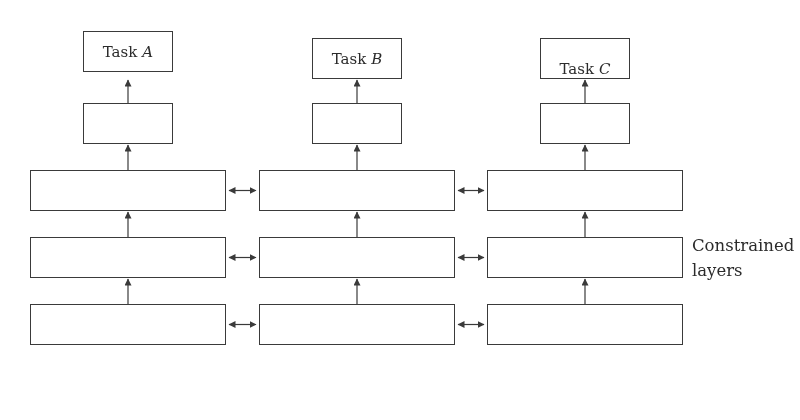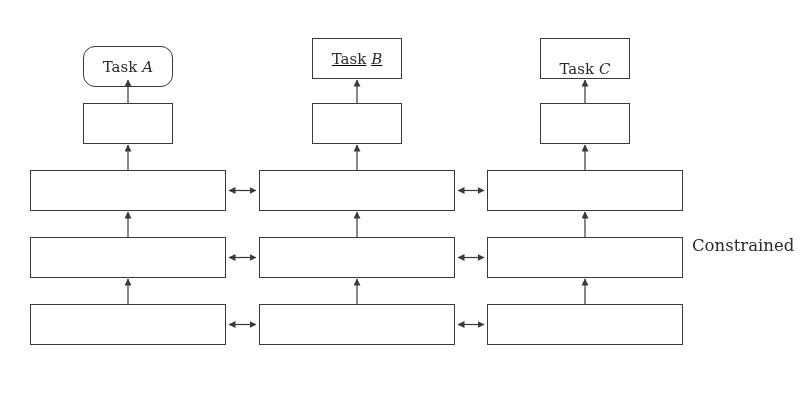--- a/index.html
+++ b/index.html
@@ -74,24 +74,24 @@
     line-height: 25px;
     color: var(--text);
   }
   .side-label span { display: block; }
 </style>
 </head>
 <body>
 
 <div class="canvas">
 
-  <div class="box task-box" style="left:83px; top:46px;border-radius:12px;">
+  <div class="box task-box" style="left:83px; top:31px;">
     <span class="task-label"><span>Task</span><span class="letter">A</span></span>
   </div>
-  <div class="box task-box" style="left:312px; top:38px;text-decoration:underline;">
+  <div class="box task-box" style="left:312px; top:38px;">
     <span class="task-label"><span>Task</span><span class="letter">B</span></span>
   </div>
   <div class="box task-box" style="left:540px; top:38px;align-items:flex-end;">
     <span class="task-label"><span>Task</span><span class="letter">C</span></span>
   </div>
 
   <div class="box head-box" style="left:83px; top:103px;"></div>
   <div class="box head-box" style="left:312px; top:103px;"></div>
   <div class="box head-box" style="left:540px; top:103px;"></div>
 
@@ -134,15 +134,16 @@
 
     <line x1="229" y1="257.5" x2="256" y2="257.5" marker-start="url(#ah)" marker-end="url(#ah)"></line>
     <line x1="458" y1="257.5" x2="484" y2="257.5" marker-start="url(#ah)" marker-end="url(#ah)"></line>
 
     <line x1="229" y1="324.5" x2="256" y2="324.5" marker-start="url(#ah)" marker-end="url(#ah)"></line>
     <line x1="458" y1="324.5" x2="484" y2="324.5" marker-start="url(#ah)" marker-end="url(#ah)"></line>
   </svg>
 
   <div class="side-label">
     <span>Constrained</span>
+    <span>layers</span>
   </div>
 
 </div>
 
 </body></html>

